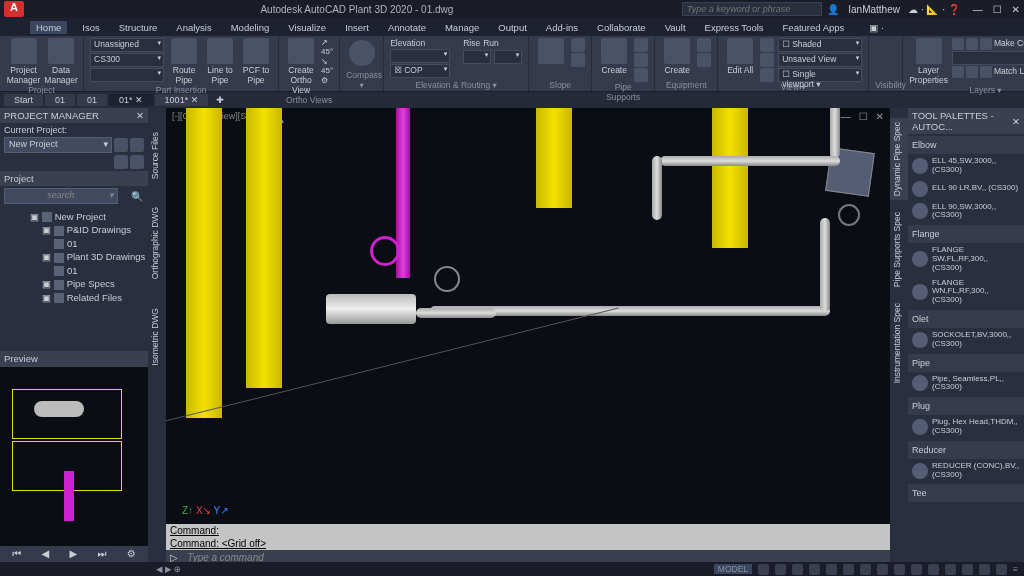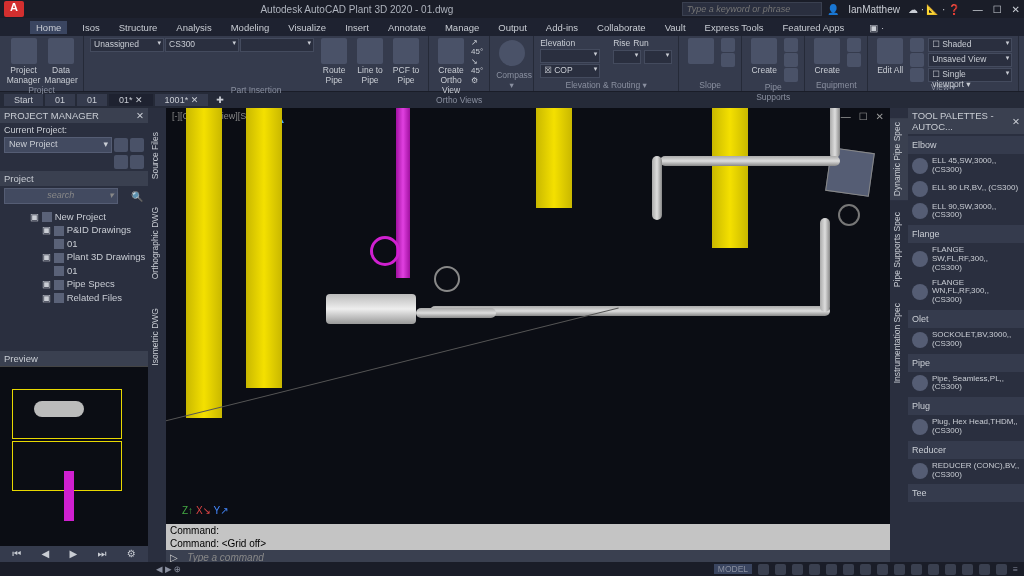--- a/index.html
+++ b/index.html
@@ -35,21 +35,21 @@
 .tree-item.i1 { padding-left:12px; }
 .tree-item.i2 { padding-left:24px; }
 .tree-ico { display:inline-block; width:10px; height:10px; margin-right:3px; background:#5a6278; vertical-align:middle; }
 .preview { height:180px; background:#0b0d14; position:relative; border-top:1px solid #444; }
 .preview-canvas { position:absolute; inset:14px 4px 4px 4px; background:#0b0d14; }
 .side-tabs { width:18px; background:#2a2f3f; display:flex; flex-direction:column; justify-content:flex-start; gap:20px; padding-top:20px; }
 .side-tab { writing-mode:vertical-rl; transform:rotate(180deg); font-size:8.5px; text-align:center; padding:4px 2px; }
 .canvas { flex:1; background:#0b0d14; position:relative; overflow:hidden; }
 .view-label { position:absolute; top:3px; left:6px; font-size:9px; color:#888; }
 .view-ctrl { position:absolute; top:3px; right:6px; font-size:10px; display:flex; gap:8px; color:#999; }
-.cmdline { position:absolute; left:0; right:0; bottom:0; height:38px; background:#c4c4c4; color:#000; font-family:Consolas,monospace; font-size:10px; }
+.cmdline { position:absolute; left:0; right:0; bottom:0; height:38px; background:#c4c4c4; color:#000; font-family:Consolas,monospace; font-size:10px;text-decoration:underline; }
 .cmd-hist { padding:1px 4px; }
 .cmd-input { background:#3a4050; color:#ccc; padding:2px 4px; display:flex; gap:4px; }
 .right-col { width:116px; background:#2a2f3f; display:flex; flex-direction:column; }
 .tool-tabs { width:18px; background:#2a2f3f; display:flex; flex-direction:column; padding-top:10px; gap:8px; }
 .pal-section { background:#353b4d; padding:4px 4px; font-size:9px; margin:2px 0 0 0; }
 .pal-item { display:flex; align-items:center; gap:4px; padding:3px 4px; font-size:8px; line-height:1.1; }
 .pal-ico { width:16px; height:16px; background:#555d74; border-radius:8px; flex-shrink:0; }
 .statusbar { position:absolute; bottom:0; left:0; right:0; height:14px; background:#1a1d28; display:flex; align-items:center; justify-content:flex-end; gap:6px; padding:0 6px; font-size:8.5px; color:#8a90a0; }
 .st-ico { width:11px; height:11px; background:#3a4050; border-radius:2px; }
 
@@ -106,21 +106,21 @@
         </div>
       <div class="rib-btn">
           <div class="rib-ico lg"></div>
           <span>Data Manager</span>
         </div>
     </div>
     <div class="rib-label">Project</div>
   </div>
   <div class="rib-group">
     <div class="rib-row">
-      <div style="display:flex;flex-direction:row;gap:1px">
+      <div style="display:flex;flex-direction:column;gap:1px">
         <div class="rib-dd" style="width:74px">Unassigned</div>
         <div class="rib-dd" style="width:74px">CS300</div>
         <div class="rib-dd" style="width:74px"></div>
       </div>
       <div class="rib-btn">
           <div class="rib-ico lg"></div>
           <span>Route Pipe</span>
         </div>
       <div class="rib-btn">
           <div class="rib-ico lg"></div>

